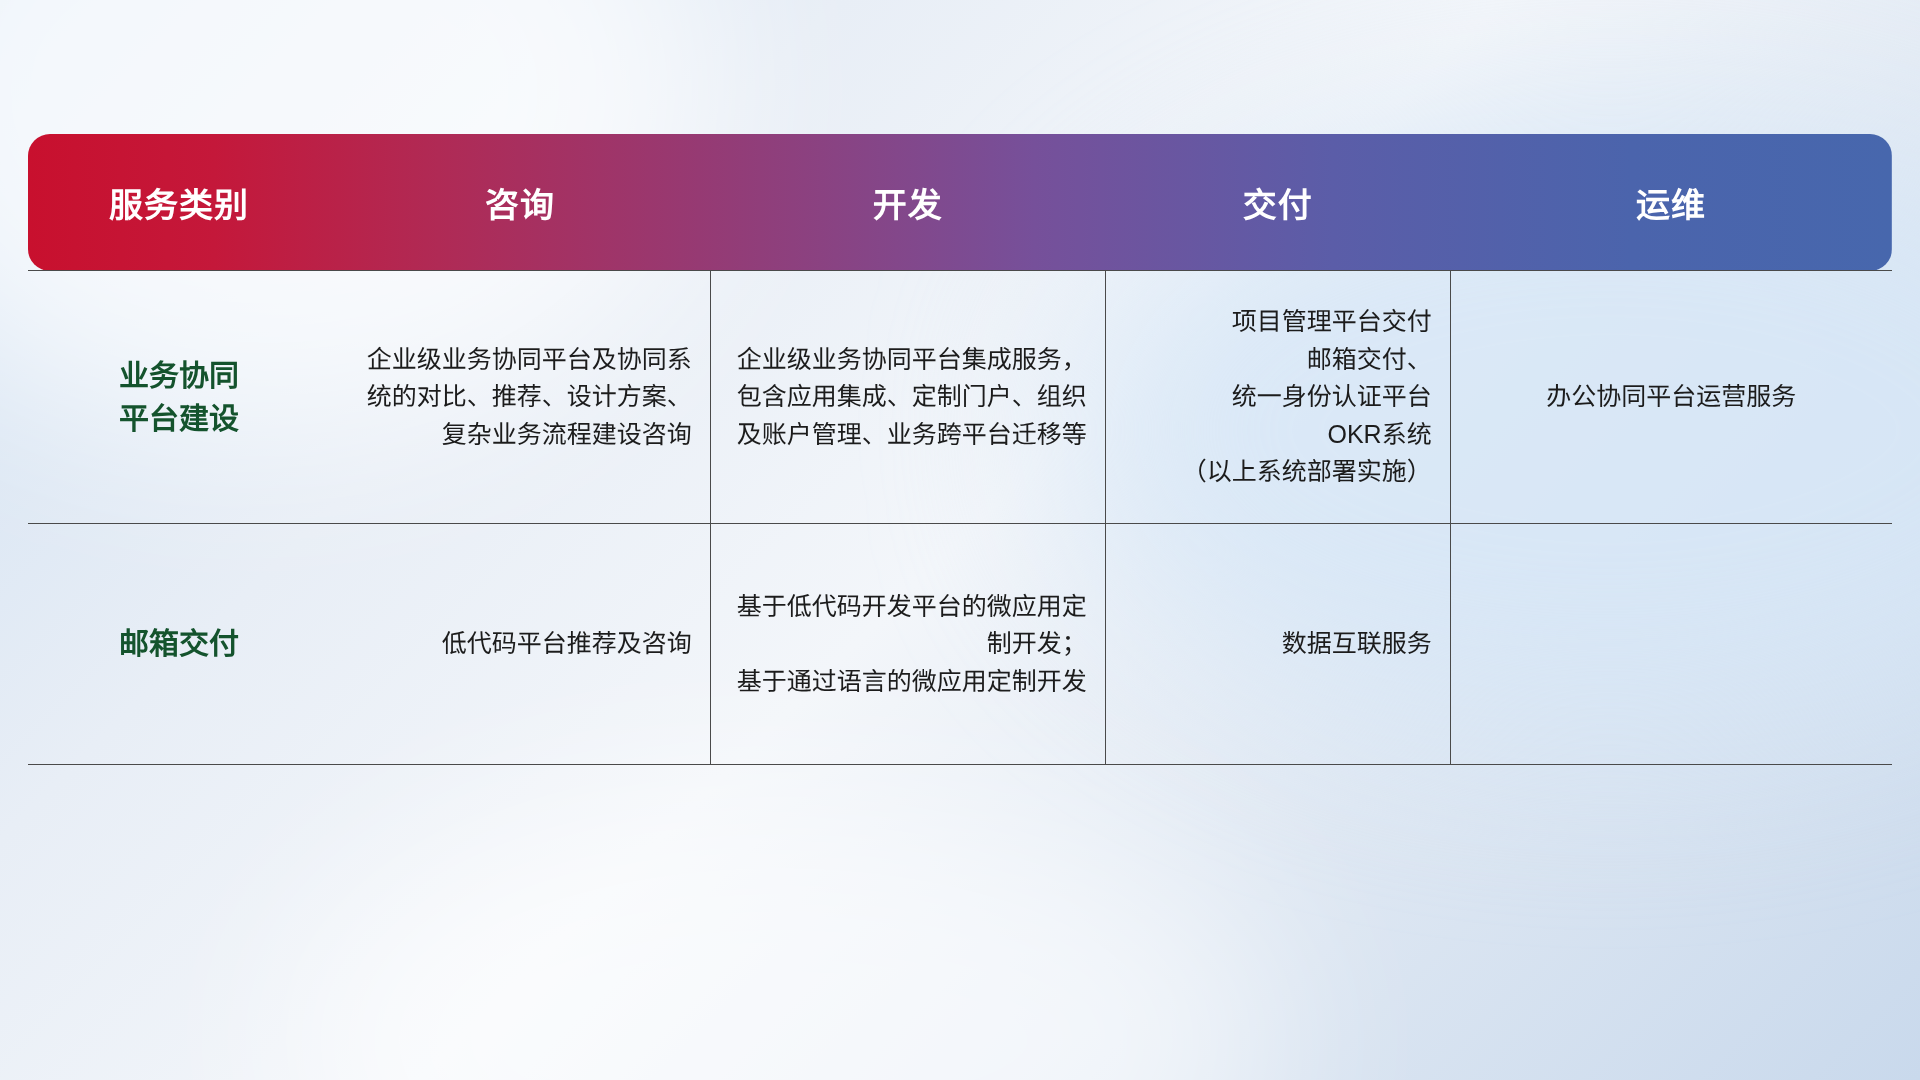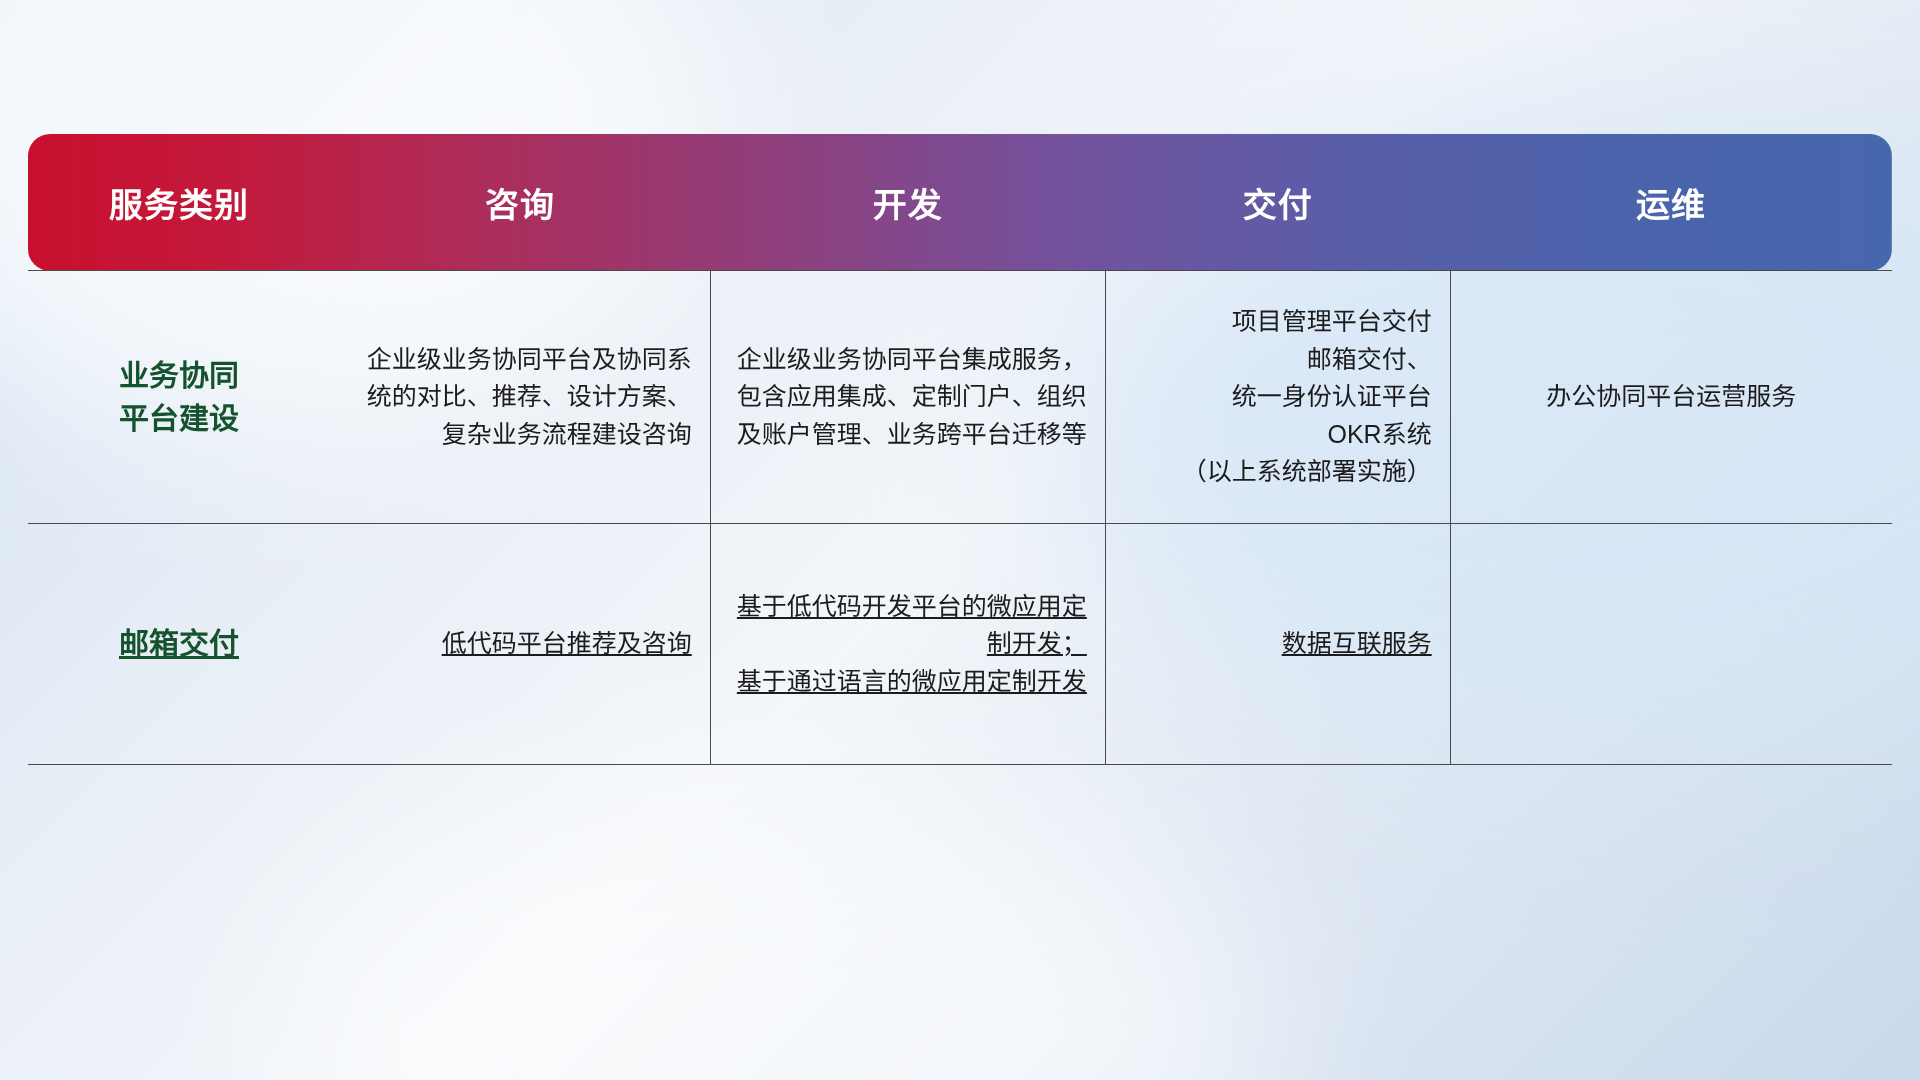--- a/index.html
+++ b/index.html
@@ -91,21 +91,21 @@
   }
 
   .col-cat   { width: 16.2%; }
   .col-cons  { width: 20.4%; }
   .col-dev   { width: 21.2%; }
   .col-deliv { width: 18.5%; }
   .col-ops   { width: 23.7%; }
 
   .row-1 td { height: 208px; }
   .row-2 td { height: 170px; }
-  .row-3 td { height: 196px; text-decoration: underline; }
+  .row-3 td { height: 196px; }
 
   .cell-multiline { white-space: pre-line; }
 </style>
 </head>
 <body>
 
 <div class="bg-glow-a"></div>
 <div class="bg-glow-b"></div>
 <div class="bg-glow-c"></div>
 

